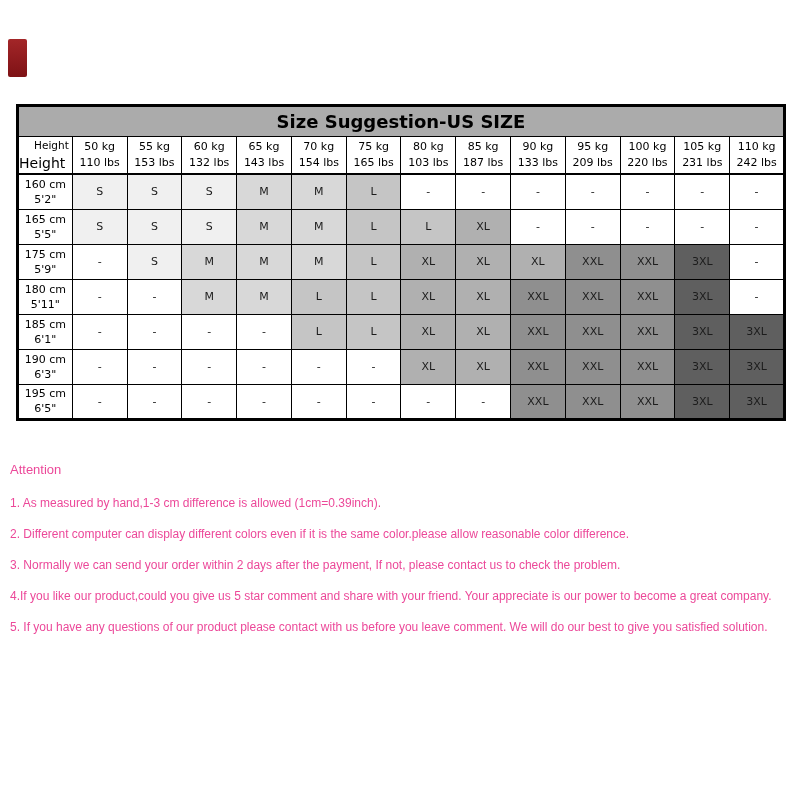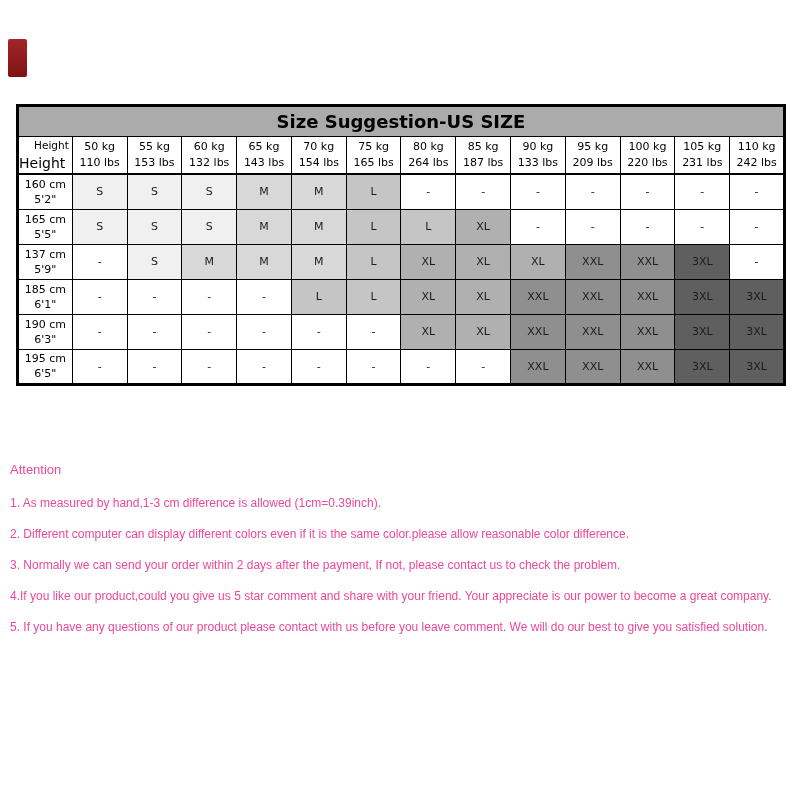--- a/index.html
+++ b/index.html
@@ -90,21 +90,21 @@
         <th class="wcell">
           <div>70 kg</div>
           <div>154 lbs</div>
         </th>
         <th class="wcell">
           <div>75 kg</div>
           <div>165 lbs</div>
         </th>
         <th class="wcell">
           <div>80 kg</div>
-          <div>264 lbs</div>
+          <div>103 lbs</div>
         </th>
         <th class="wcell">
           <div>85 kg</div>
           <div>187 lbs</div>
         </th>
         <th class="wcell">
           <div>90 kg</div>
           <div>133 lbs</div>
         </th>
         <th class="wcell">
@@ -160,32 +160,51 @@
         <td style="background-color: rgb(197, 197, 197);">L</td>
         <td style="background-color: rgb(176, 176, 176);">XL</td>
         <td style="background-color: rgb(255, 255, 255);">-</td>
         <td style="background-color: rgb(255, 255, 255);">-</td>
         <td style="background-color: rgb(255, 255, 255);">-</td>
         <td style="background-color: rgb(255, 255, 255);">-</td>
         <td style="background-color: rgb(255, 255, 255);">-</td>
       </tr>
       <tr>
         <th class="hcell">
-          <div>137 cm</div>
+          <div>175 cm</div>
           <div>5'9"</div>
         </th>
         <td style="background-color: rgb(255, 255, 255);">-</td>
         <td style="background-color: rgb(240, 240, 240);">S</td>
         <td style="background-color: rgb(216, 216, 216);">M</td>
         <td style="background-color: rgb(216, 216, 216);">M</td>
         <td style="background-color: rgb(216, 216, 216);">M</td>
         <td style="background-color: rgb(197, 197, 197);">L</td>
         <td style="background-color: rgb(176, 176, 176);">XL</td>
         <td style="background-color: rgb(176, 176, 176);">XL</td>
         <td style="background-color: rgb(176, 176, 176);">XL</td>
+        <td style="background-color: rgb(143, 143, 143);">XXL</td>
+        <td style="background-color: rgb(143, 143, 143);">XXL</td>
+        <td style="background-color: rgb(95, 95, 95);">3XL</td>
+        <td style="background-color: rgb(255, 255, 255);">-</td>
+      </tr>
+      <tr>
+        <th class="hcell">
+          <div>180 cm</div>
+          <div>5'11"</div>
+        </th>
+        <td style="background-color: rgb(255, 255, 255);">-</td>
+        <td style="background-color: rgb(255, 255, 255);">-</td>
+        <td style="background-color: rgb(216, 216, 216);">M</td>
+        <td style="background-color: rgb(216, 216, 216);">M</td>
+        <td style="background-color: rgb(197, 197, 197);">L</td>
+        <td style="background-color: rgb(197, 197, 197);">L</td>
+        <td style="background-color: rgb(176, 176, 176);">XL</td>
+        <td style="background-color: rgb(176, 176, 176);">XL</td>
+        <td style="background-color: rgb(143, 143, 143);">XXL</td>
         <td style="background-color: rgb(143, 143, 143);">XXL</td>
         <td style="background-color: rgb(143, 143, 143);">XXL</td>
         <td style="background-color: rgb(95, 95, 95);">3XL</td>
         <td style="background-color: rgb(255, 255, 255);">-</td>
       </tr>
       <tr>
         <th class="hcell">
           <div>185 cm</div>
           <div>6'1"</div>
         </th>

